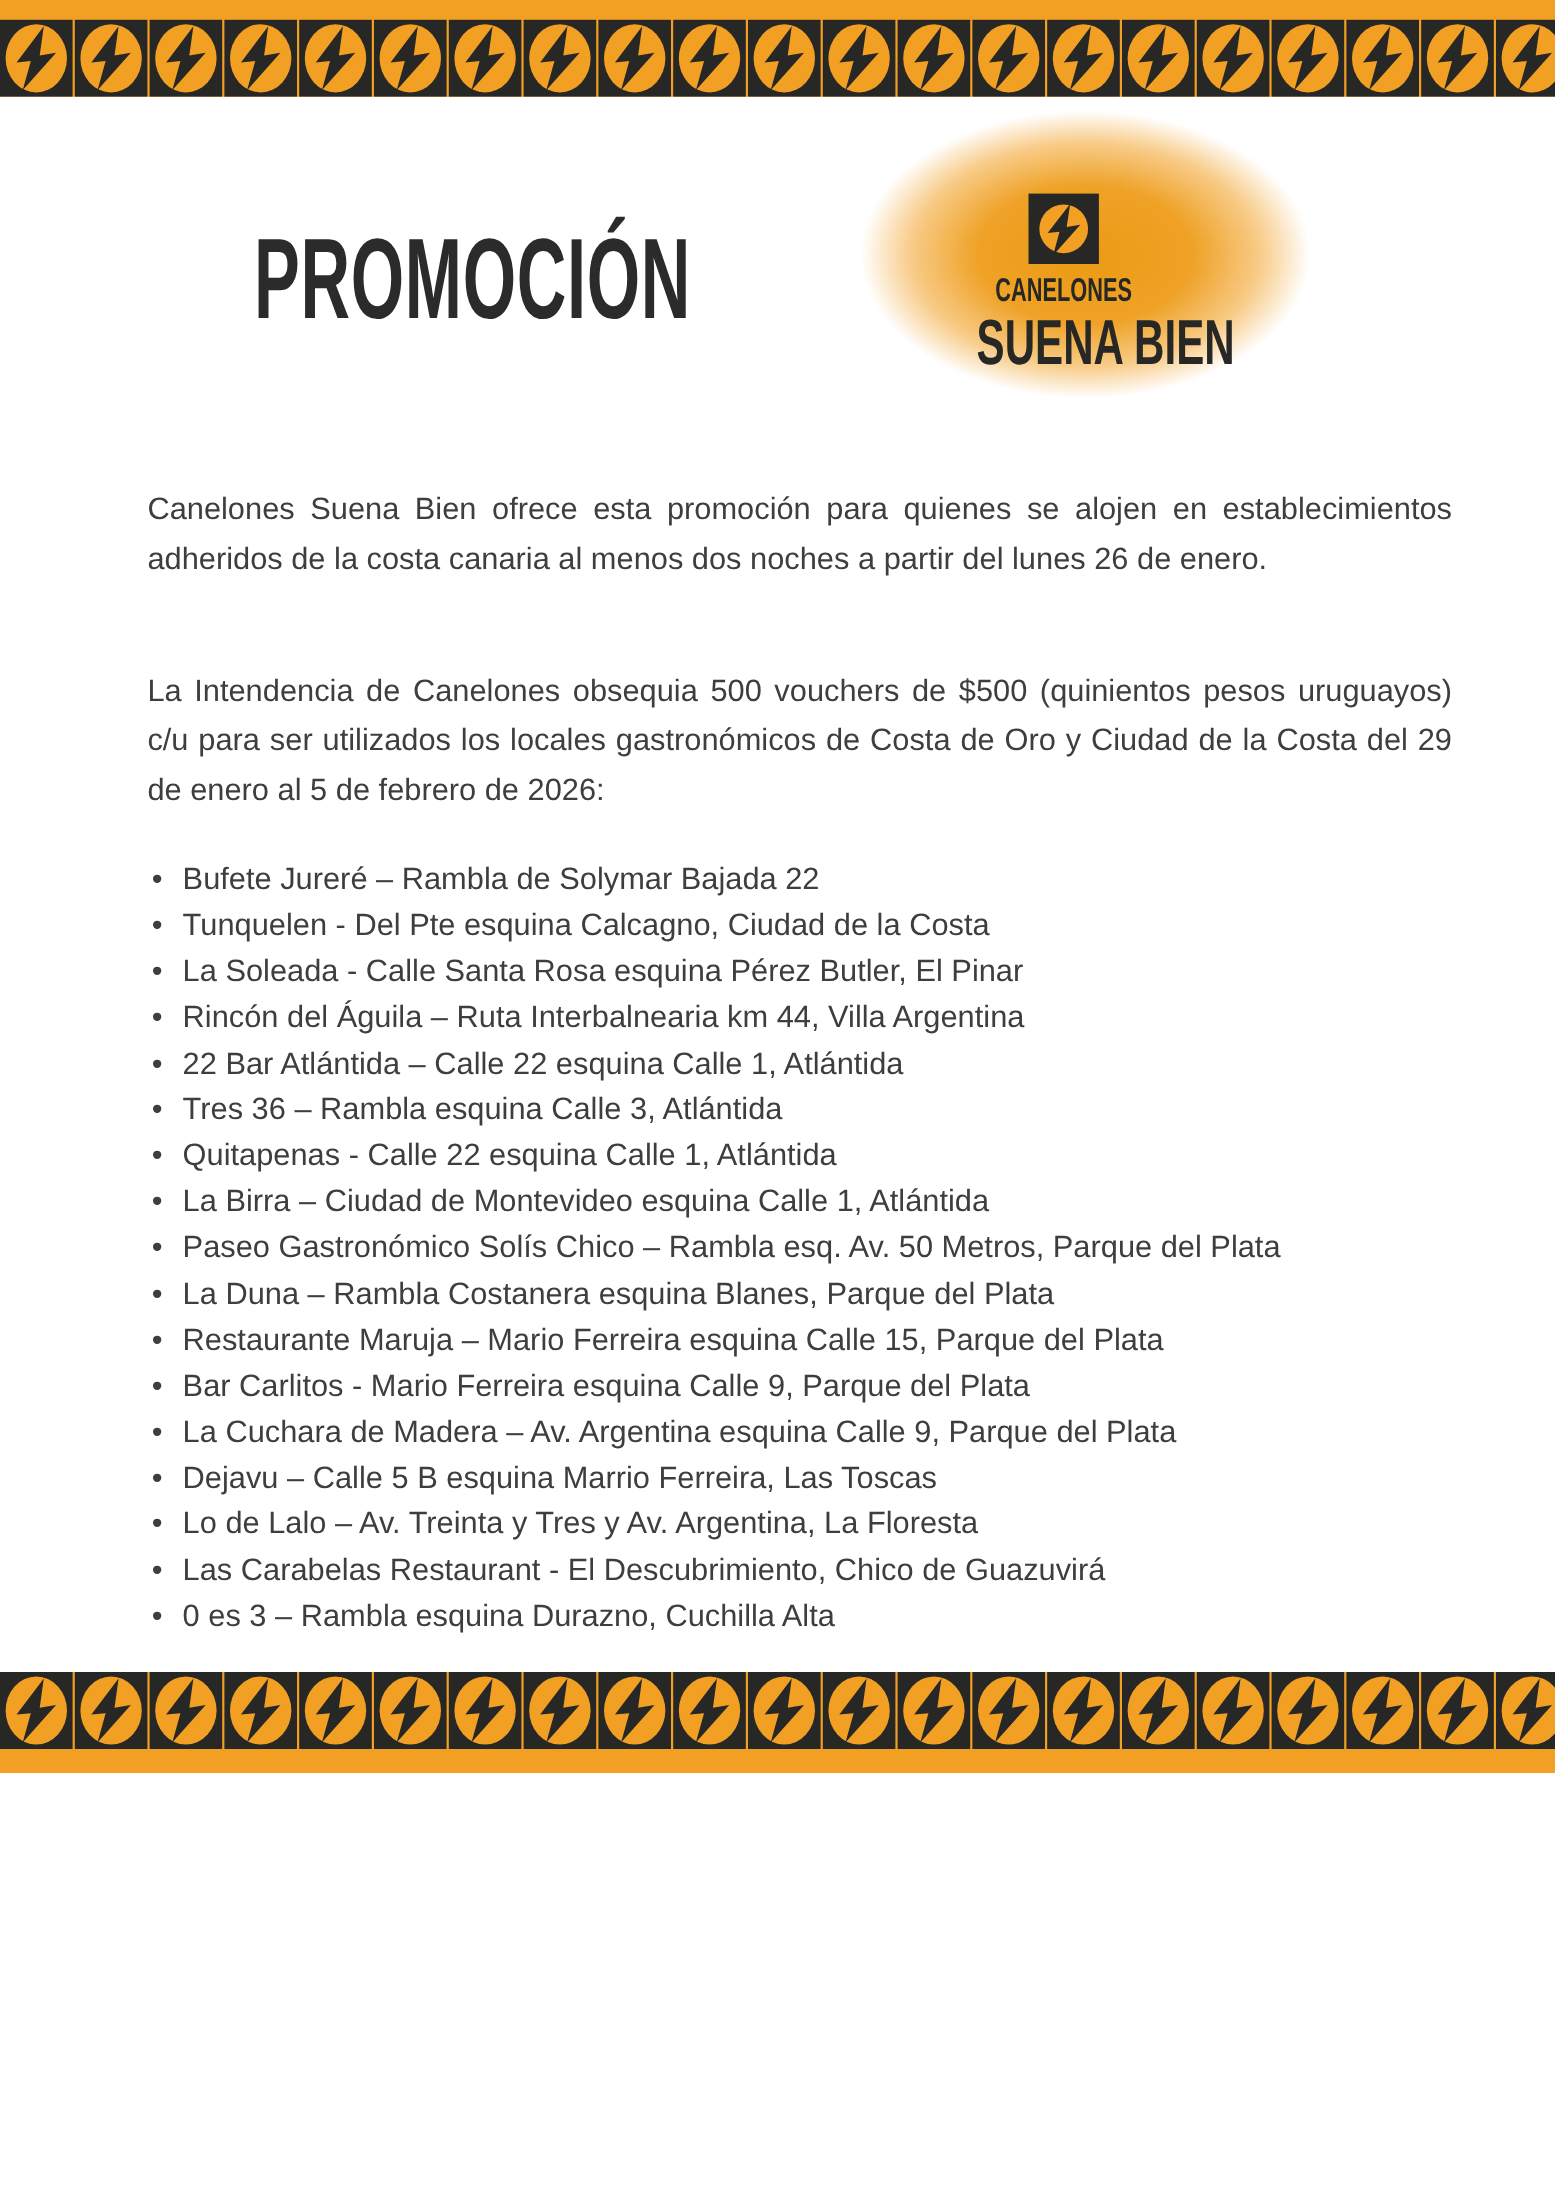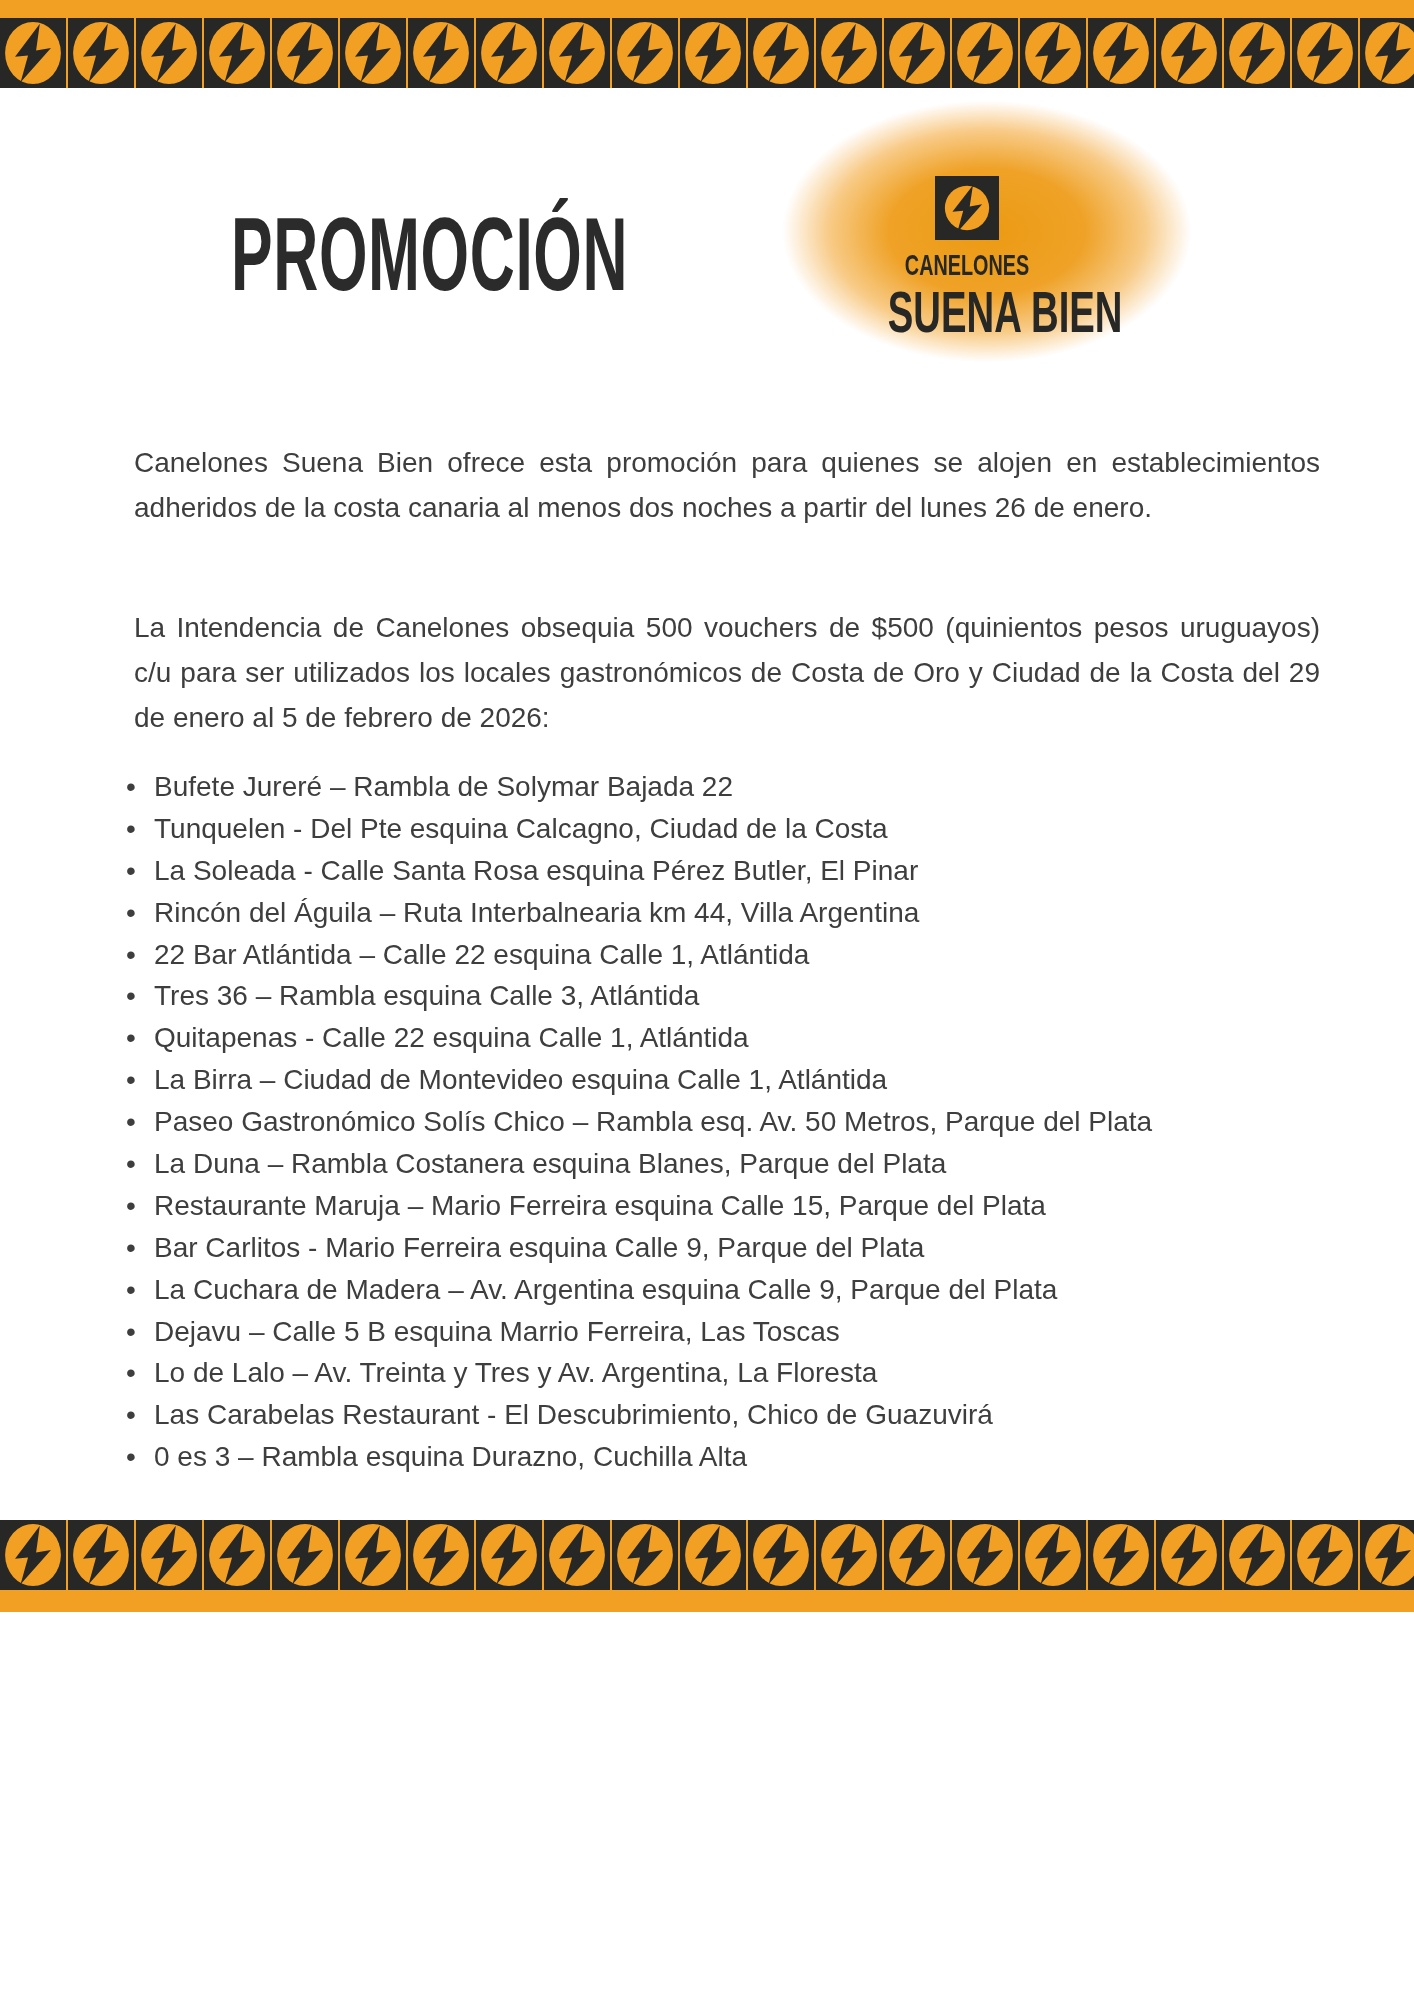--- a/index.html
+++ b/index.html
@@ -44,21 +44,21 @@
   .logo-square svg{width:54px;height:54px;display:block;}
   .brand-name{margin-top:10px;font-weight:bold;font-size:30px;line-height:1;color:var(--dark-tile);
     transform:scaleX(0.66);transform-origin:center top;white-space:nowrap;}
   .brand-tagline{margin-top:3px;font-weight:bold;font-size:58px;line-height:1;color:var(--dark-tile);
     transform:scaleX(0.66);transform-origin:center top;white-space:nowrap;}
   
   .para{position:absolute;left:130px;width:1186px;margin:4px;
     font-size:28px;line-height:45px;color:var(--body);text-align:justify;}
   .para1{top:436px;}
   .para2{top:601px;}
-  .venues{position:absolute;left:124px;top:766px;width:1220px;margin:0;padding:0;list-style:none;}
+  .venues{position:absolute;left:124px;top:766px;width:1220px;margin:12px;padding:0;list-style:none;}
   .venues li{position:relative;padding-left:30px;line-height:41.9px;height:41.9px;
     font-size:28px;color:var(--body);white-space:nowrap;}
   .venues li::before{content:"\2022";position:absolute;left:2px;top:0;font-size:28px;color:var(--body);}
   
   .gob-emblem{position:absolute;left:238px;top:1690px;width:64px;height:112px;}
   .gob-emblem svg{width:100%;height:100%;display:block;}
   .gob-text{position:absolute;left:322px;top:1716px;margin:0;
     font-size:27px;font-weight:bold;line-height:34px;color:#3A3A38;
     transform:scaleX(0.95);transform-origin:left top;white-space:nowrap;}
   .avanza{position:absolute;left:540px;top:1706px;}

